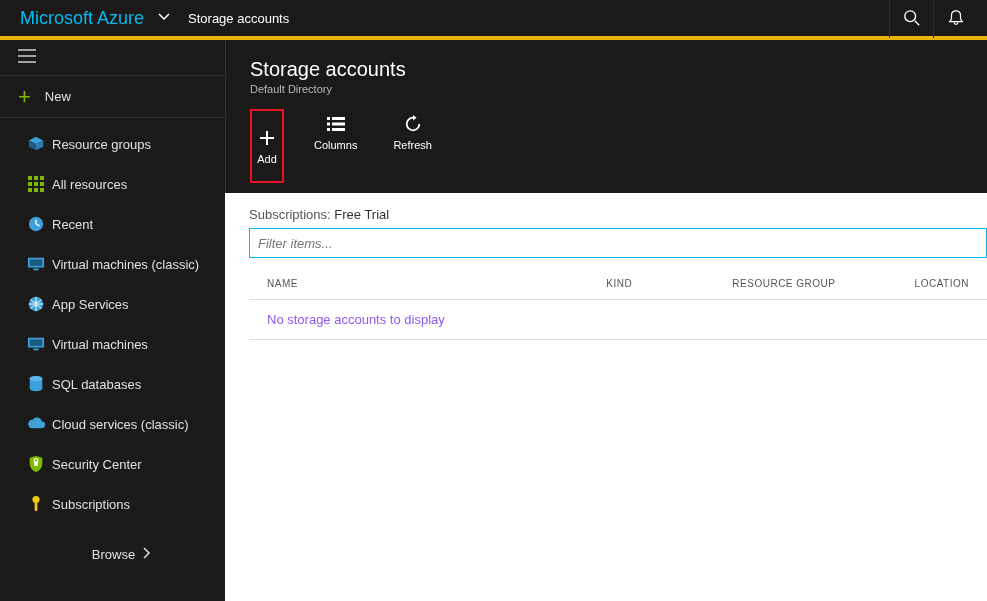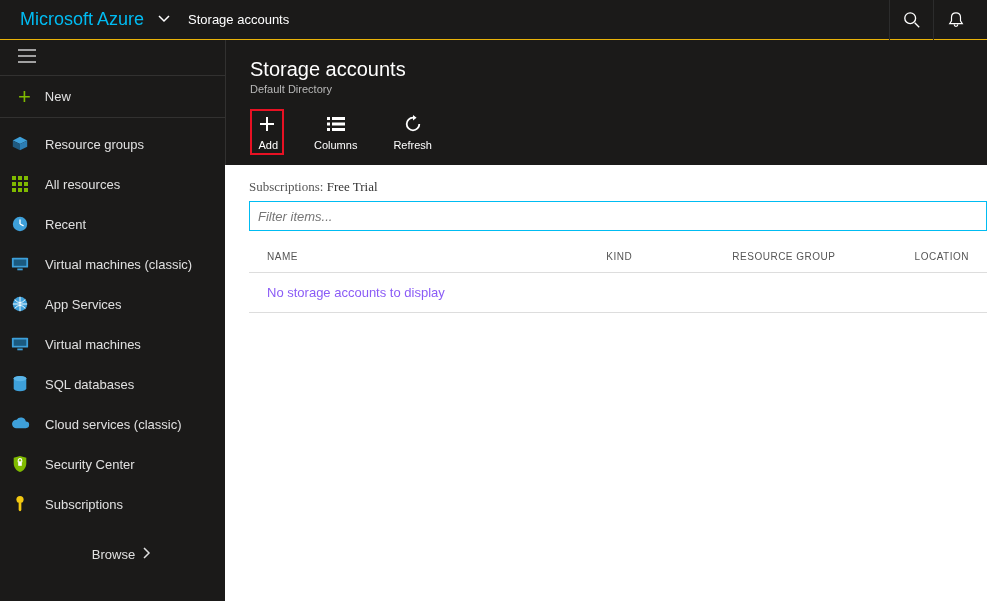--- a/index.html
+++ b/index.html
@@ -10,21 +10,21 @@
       overflow: hidden;
       background: #fff;
     }
     .topbar {
       background: #1b1a19;
       height: 40px;
       display: flex;
       align-items: center;
       color: #fff;
       padding: 0 10px 0 20px;
-      border-bottom: 1px solid #eab308;
+      border-bottom: 4px solid #eab308;
     }
     .brand {
       color: #00bcf2;
       font-size: 18px;
       font-weight: 400;
       margin-right: 14px;
     }
     .chevron-down { margin-right: 18px; font-size: 14px; }
     .breadcrumb-title { color: #fff; font-size: 13px; }
     .topbar-spacer { flex: 1; }
@@ -63,23 +63,23 @@
       align-items: center;
       padding-left: 18px;
       gap: 14px;
       border-bottom: 1px solid #323130;
     }
     .plus-green { color: #7fba00; font-size: 22px; font-weight: 300; line-height: 1; }
     .nav-list { padding-top: 6px; }
     .nav-item {
       display: flex;
       align-items: center;
-      gap: 15px;
+      gap: 6px;
       height: 40px;
-      padding-left: 10px;
+      padding-left: 26px;
       cursor: pointer;
     }
     .nav-icon {
       width: 20px;
       height: 20px;
       display: flex;
       align-items: center;
       justify-content: center;
       flex: 0 0 20px;
     }
@@ -117,39 +117,38 @@
       display: flex;
       flex-direction: column;
       align-items: center;
       gap: 4px;
       cursor: pointer;
       font-size: 11px;
       padding: 4px 6px;
     }
     .toolbar-btn.highlighted {
       border: 2px solid #e81123;
-      padding: 2px 4px;
-      align-items: flex-end;
+      padding: 16px 4px;
     }
     .toolbar-ico {
       font-size: 18px;
       width: 22px;
       height: 22px;
       display: flex;
       align-items: center;
       justify-content: center;
     }
     .content {
       flex: 1;
       background: #fff;
       padding: 14px 0 0 24px;
       color: #333;
       overflow: hidden;
     }
-    .subs-line { font-size: 13px; margin-bottom: 6px; font-family: Liberation Serif, serif; }
+    .subs-line { font-size: 13px; margin-bottom: 6px; }
     .subs-label { color: #555; }
     .filter-input {
       width: 100%;
       height: 30px;
       border: 1px solid #00bcf2;
       padding: 4px 8px;
       font-size: 13px;
       font-style: italic;
       color: #0f172a;
       outline: none;

